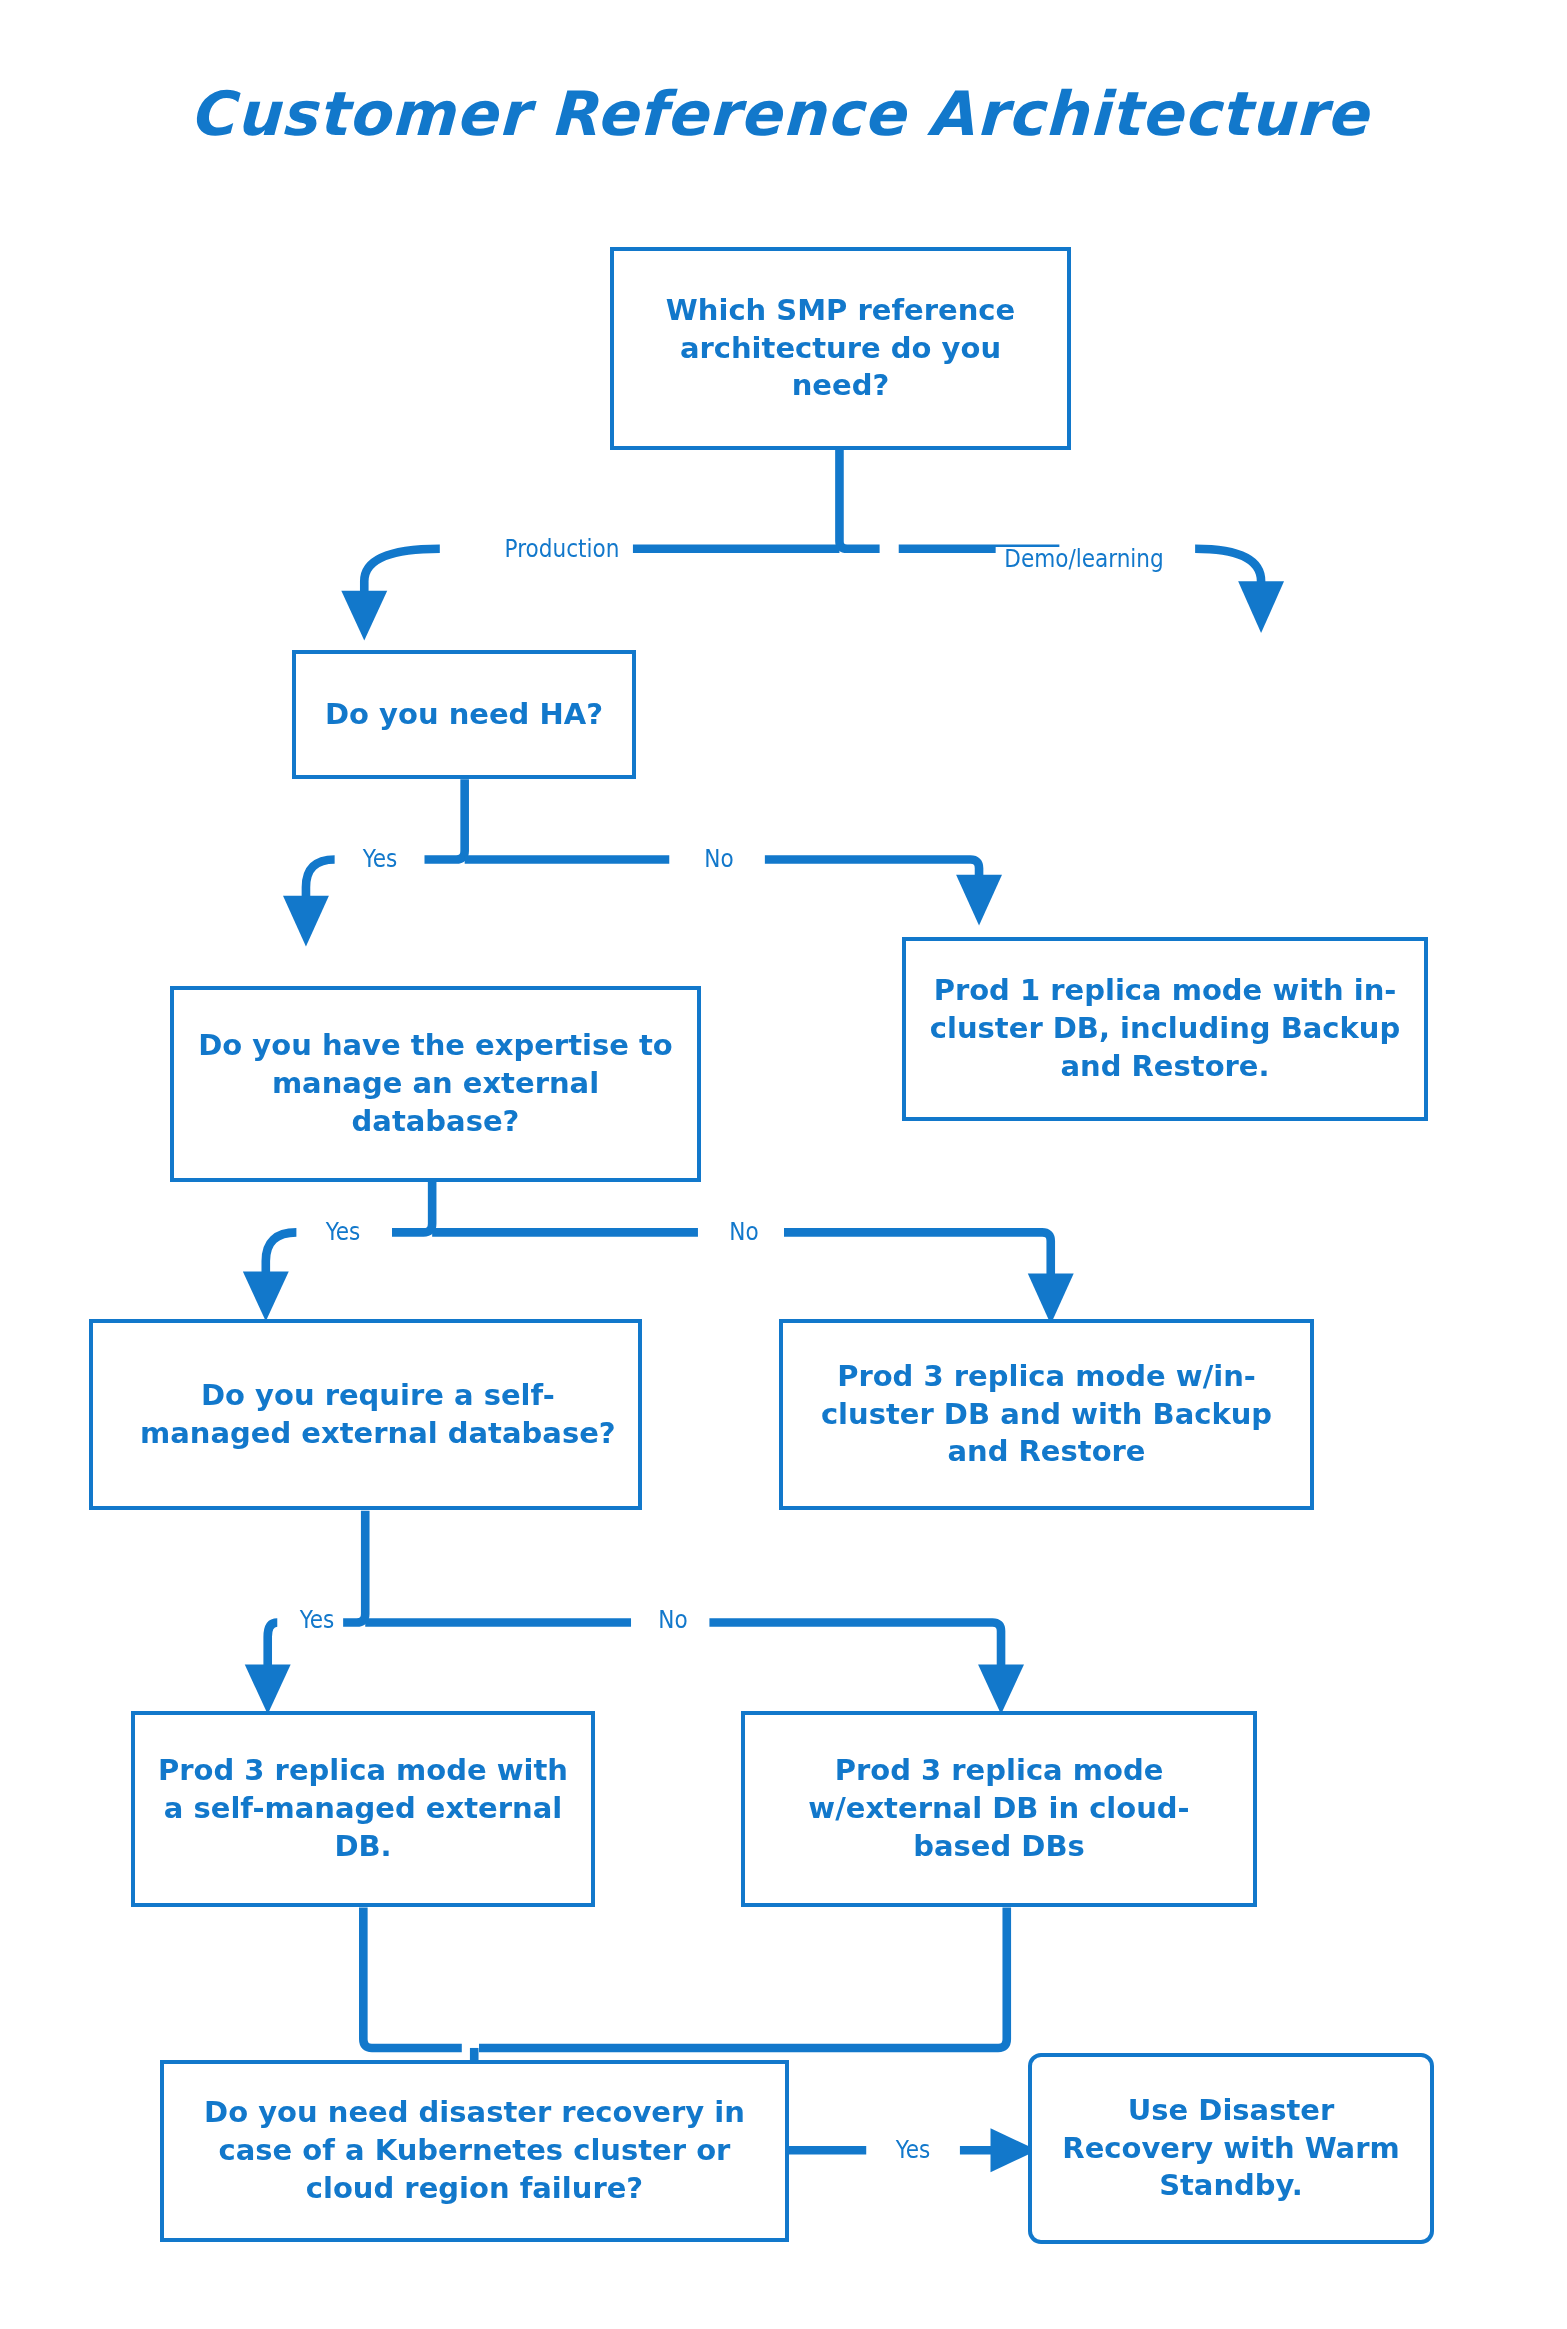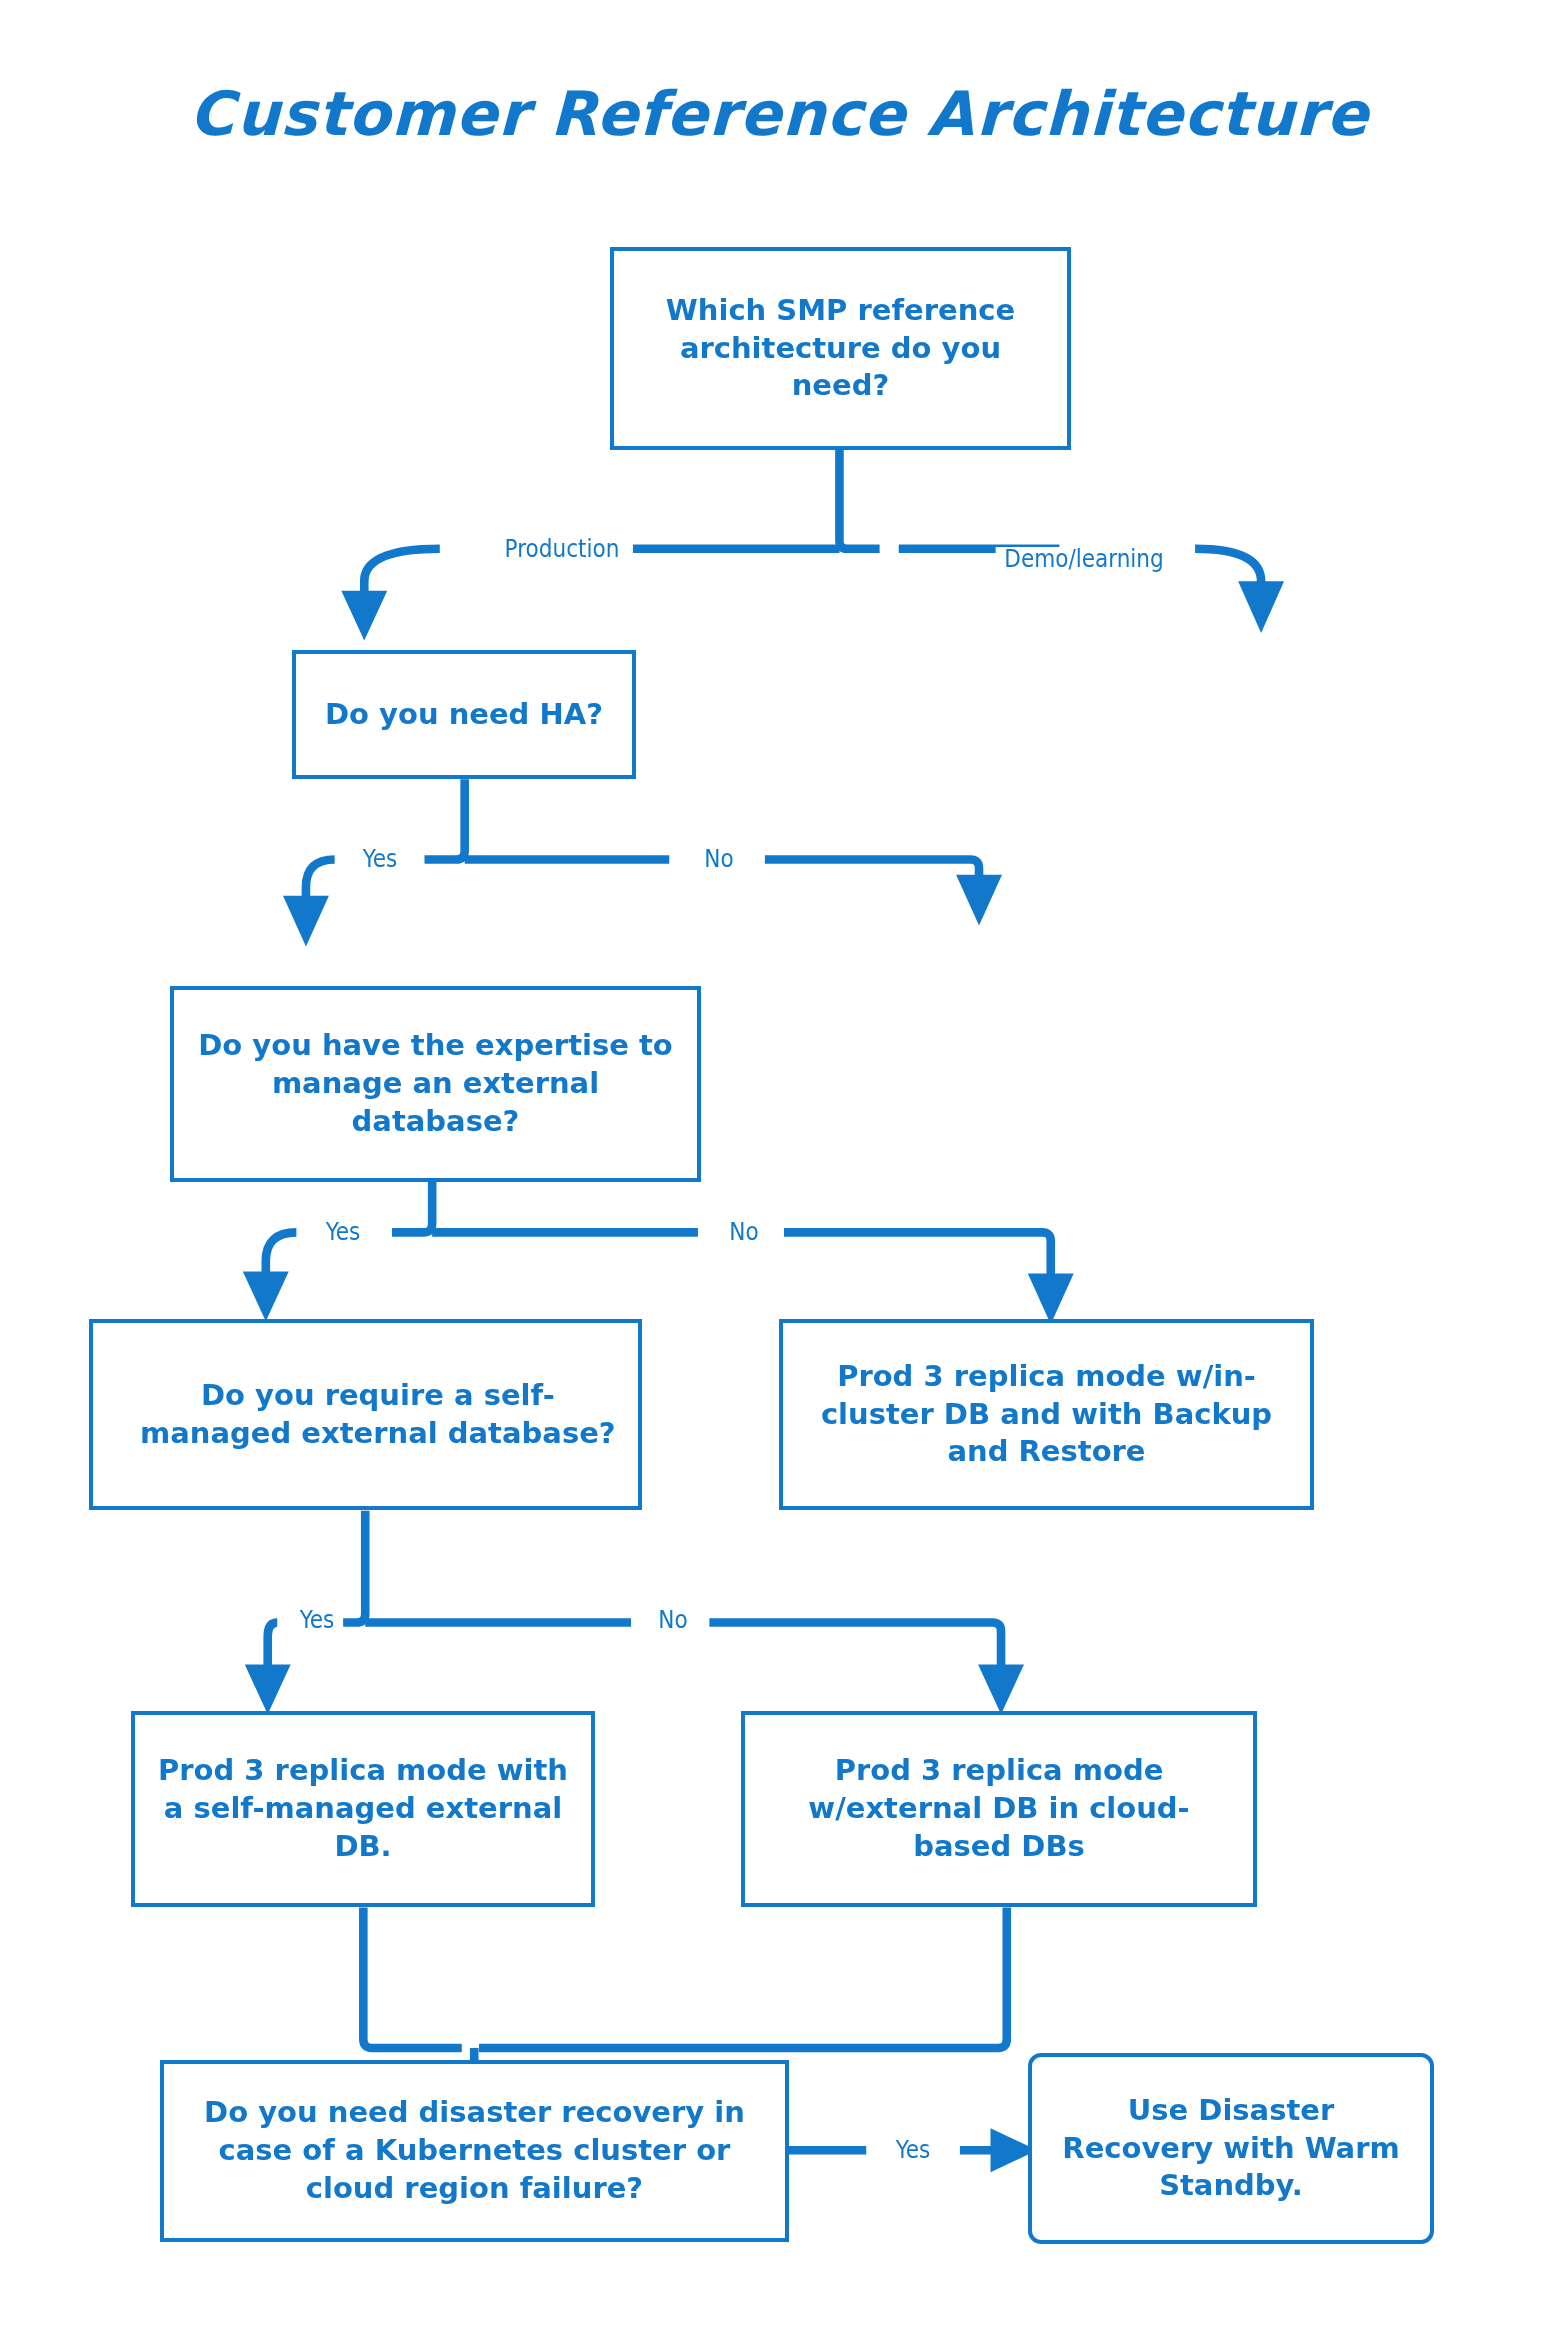--- a/index.html
+++ b/index.html
@@ -139,20 +139,21 @@
 
   </svg>
 
   <div class="node" style="left:610px; top:247px; width:461px; height:203px;">Which SMP reference architecture do you need?</div>
 
   <div class="node" style="left:292px; top:650px; width:344px; height:129px;">Do you need HA?</div>
 
 
   <div class="node" style="left:170px; top:942px; width:531px; height:196px;margin-top:44px;">Do you have the expertise to manage an external database?</div>
 
+  <div class="node" style="left:902px; top:937px; width:526px; height:184px;">Prod 1 replica mode with in-cluster DB, including Backup and Restore.</div>
 
   <div class="node" style="left:89px; top:1319px; width:553px; height:191px;padding-left:40px;">Do you require a self-managed external database?</div>
 
   <div class="node" style="left:779px; top:1319px; width:535px; height:191px;">Prod 3 replica mode w/in-cluster DB and with Backup and Restore</div>
 
   <div class="node" style="left:131px; top:1711px; width:464px; height:196px;">Prod 3 replica mode with a self-managed external DB.</div>
 
   <div class="node" style="left:741px; top:1711px; width:516px; height:196px;">Prod 3 replica mode w/external DB in cloud-based DBs</div>
 
   <div class="node" style="left:160px; top:2060px; width:629px; height:182px;">Do you need disaster recovery in case of a Kubernetes cluster or cloud region failure?</div>

